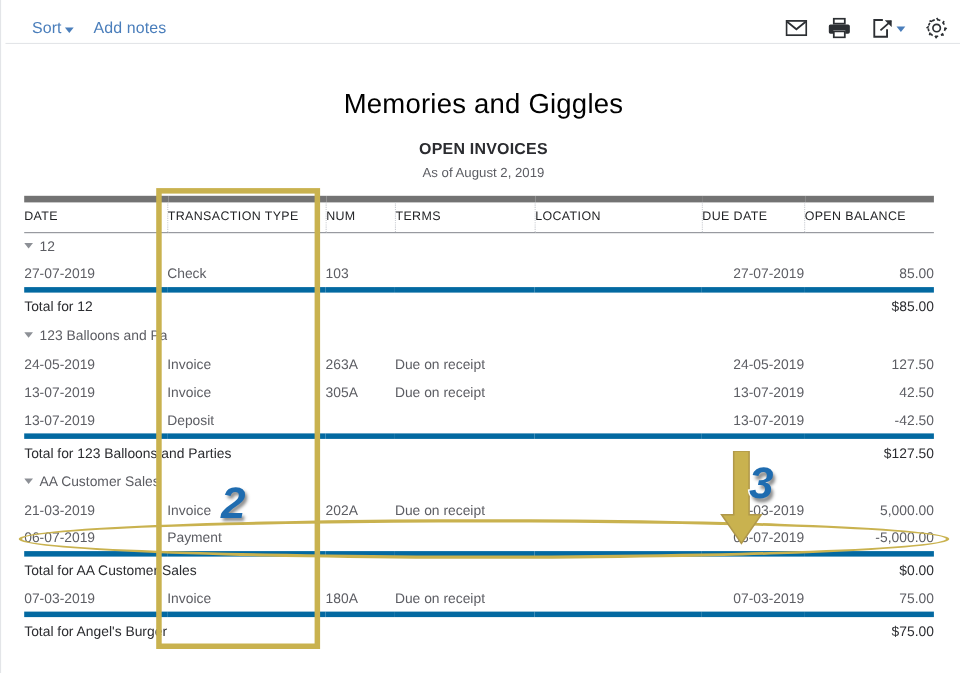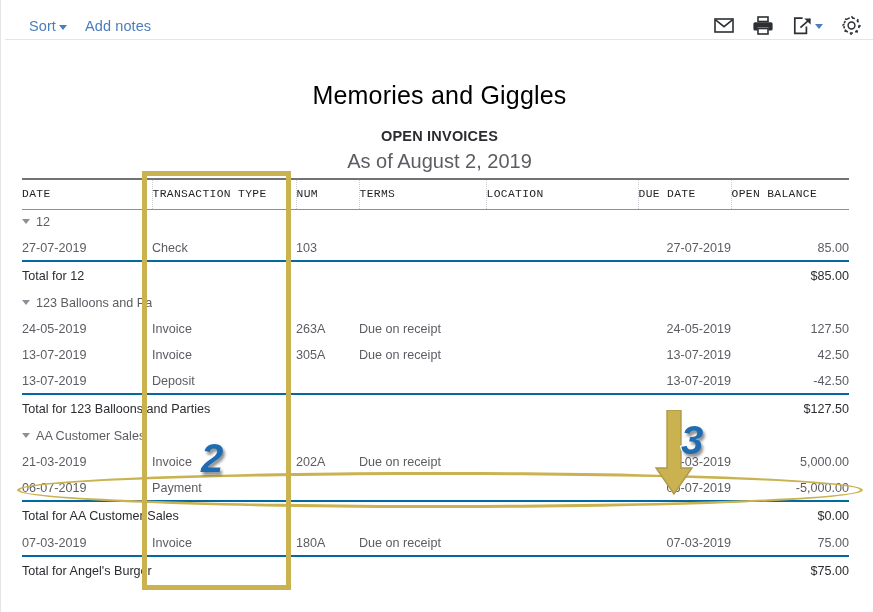--- a/index.html
+++ b/index.html
@@ -95,21 +95,21 @@
   }
   #report-title {
     margin-top: 18px;
     font-size: 14.5px;
     font-weight: bold;
     color: #2b2c30;
     letter-spacing: .2px;
   }
   #report-subtitle {
     margin-top: 6px;
-    font-size: 20px;
+    font-size: 12px;
     color: #5c5d63;
   }
 
   
   #report-table {
     position: absolute;
     left: 21px; top: 178px;
     width: 827px;
     border-collapse: collapse;
     font-size: 12.6px;
@@ -120,25 +120,24 @@
     vertical-align: middle;
     font-weight: normal;
   }
   thead th {
     height: 30px;
     font-size: 11.3px;
     font-weight: bold;
     color: #1f2023;
     letter-spacing: .35px;
     text-align: left;
-    border-top: 2px solid #737373;
+    border-top: 6px solid #737373;
     border-bottom: 1px solid #8d9096;
     border-left: 1px dotted #c9ccd1;
     padding-left: 9px;
-    font-family: Liberation Mono, monospace;
   }
   thead th.first { border-left: none; padding-left: 8px; }
 
   tbody td {
     height: 26px;
     color: #5c5d63;
     padding-left: 9px;
     white-space: nowrap;
     overflow: hidden;
   }
@@ -159,21 +158,21 @@
     margin-right: 6px;
     vertical-align: 2px;
     cursor: pointer;
   }
   tr.detail-row td.first { padding-left: 28px; }
   tr.detail-row td { color: #5c5d63; }
 
   tr.total-row td {
     font-weight: bold;
     color: #2b2c30;
-    border-top: 2px solid #0369a1;
+    border-top: 5px solid #0369a1;
     height: 29px;
   }
   tr.total-row td.first { padding-left: 10px; }
   tr.total-row td.amt { font-weight: bold; }
 
   
   #annotations {
     position: absolute;
     left: 0; top: 0;
     width: 873px; height: 612px;

